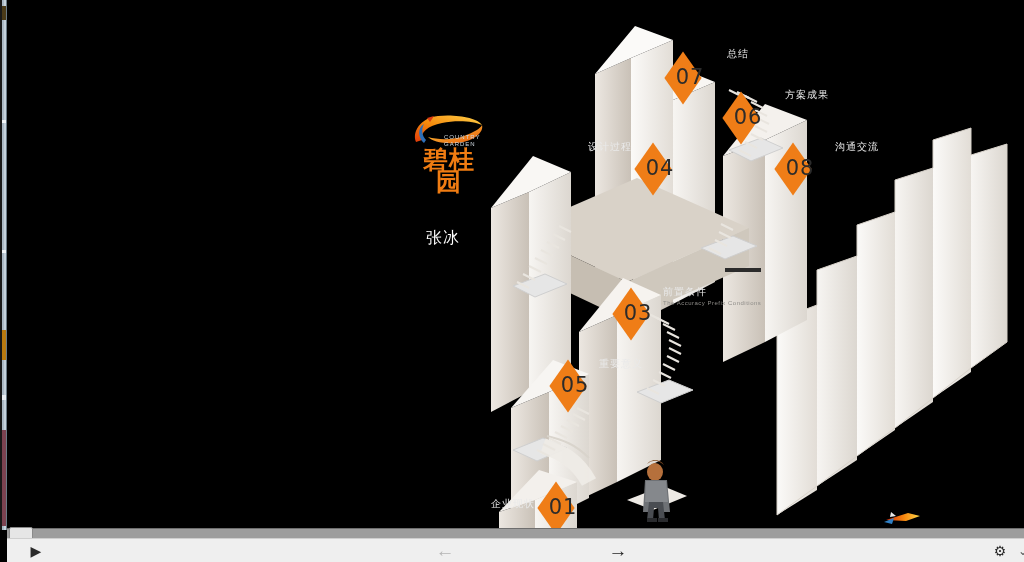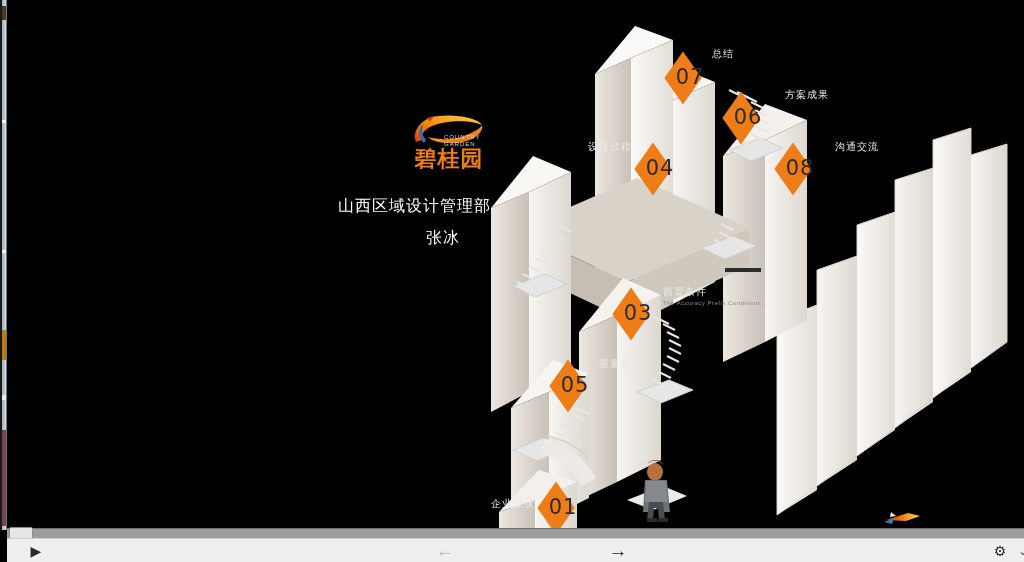--- a/index.html
+++ b/index.html
@@ -25,21 +25,21 @@
     letter-spacing:2px;font-weight:400;white-space:nowrap;}
   .subtitle{position:absolute;left:331px;top:196px;color:#ffffff;font-size:16px;letter-spacing:1px;white-space:nowrap;}
   .author{position:absolute;left:419px;top:228px;color:#ffffff;font-size:16px;letter-spacing:1px;white-space:nowrap;}
 
   
   .logo{position:absolute;left:401px;top:112px;width:78px;height:62px;}
   .logo .mark{position:absolute;left:0;top:0;width:78px;height:36px;}
   .logo .cg-en{position:absolute;left:36px;top:22px;font-size:6px;color:#cfd8e0;letter-spacing:1px;
     line-height:7px;text-align:left;}
   .logo .cg-cn{position:absolute;left:4px;top:36px;width:74px;text-align:center;color:#f07c12;
-    font-size:22px;font-weight:bold;letter-spacing:1px;line-height:22px;}
+    font-size:25px;font-weight:bold;letter-spacing:1px;line-height:22px;}
 
   
   .art{position:absolute;left:470px;top:20px;width:547px;height:508px;}
   .art svg{position:absolute;left:0;top:0;}
 
   .node{position:absolute;width:46px;height:30px;}
   .node .dia{position:absolute;left:0;top:0;width:32px;height:32px;
     background:#ef7d17;transform:rotate(45deg) skew(10deg,10deg);}
   .node .num{position:absolute;left:0;top:0;width:46px;height:30px;color:#2b2b2b;
     font-size:21px;line-height:30px;text-align:center;letter-spacing:1px;
@@ -73,21 +73,20 @@
     <div class="sp a"></div>
       <div class="sp b"></div>
       <div class="sp c"></div>
     <div class="sp d"></div>
       <div class="sp e"></div>
       <div class="sp f"></div>
   </div>
 
   <div class="slide">
 
-    <div class="subtitle">山西区域设计管理部</div>
     <div class="author">张冰</div>
 
     <div class="logo">
       <svg class="mark" viewBox="0 0 78 36">
         <defs>
           <linearGradient id="swirl" x1="0" y1="1" x2="1" y2="0">
             <stop offset="0%" stop-color="#e03a0a"></stop>
             <stop offset="45%" stop-color="#f58a0c"></stop>
             <stop offset="100%" stop-color="#ffd24a"></stop>
           </linearGradient>
@@ -248,21 +247,21 @@
           <rect x="181" y="498" width="10" height="4" fill="#2a2b2e"></rect>
         </g>
 
         <rect x="248" y="248" width="36" height="4" fill="#2b2b2b"></rect>
       </svg>
 
       <div class="node" style="left:190px;top:42px;">
         <div class="dia"></div>
         <div class="num">07</div>
       </div>
-      <div class="node-label" style="left:235px;top:27px;text-align:center;">总结</div>
+      <div class="node-label" style="left:250px;top:27px;text-align:center;">总结</div>
 
       <div class="node" style="left:248px;top:82px;">
         <div class="dia"></div>
         <div class="num">06</div>
       </div>
       <div class="node-label" style="left:308px;top:68px;">方案成果</div>
 
       <div class="node" style="left:300px;top:133px;">
         <div class="dia"></div>
         <div class="num">08</div>

